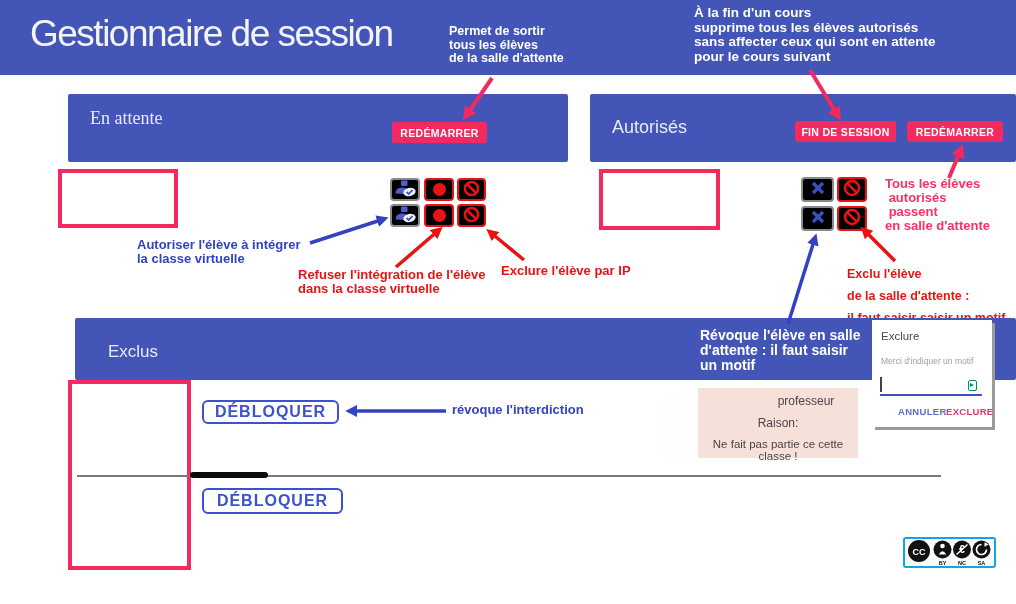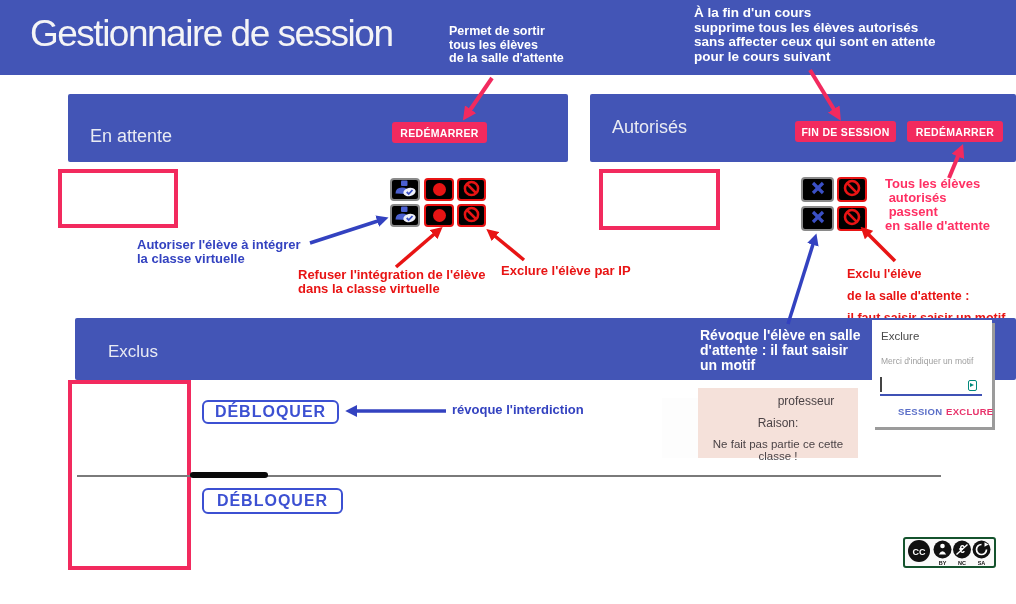--- a/index.html
+++ b/index.html
@@ -59,21 +59,21 @@
   .paste-icon::after{content:"";position:absolute;left:1px;top:1.5px;width:0;height:0;
               border-left:4px solid var(--teal);border-top:2.5px solid transparent;border-bottom:2.5px solid transparent;}
   .dialog-underline{position:absolute;left:8px;top:74px;width:102px;height:2px;background:#3f51b5;}
   .dialog-btn{position:absolute;top:86px;background:none;border:none;padding:0;font-family:inherit;
               font-weight:bold;font-size:9.5px;letter-spacing:.3px;cursor:pointer;}
   .dialog-btn.cancel{left:26px;color:var(--dialog-cancel);}
   .dialog-btn.confirm{left:74px;color:var(--dialog-confirm);}
 
   
   .cc-badge{position:absolute;left:903px;top:537px;width:93px;height:31px;background:#fafafa;
-            border:2px solid #14532d;border-radius:3px;box-sizing:border-box;}
+            border:2px solid #0ea5e9;border-radius:3px;box-sizing:border-box;}
 
   
   #arrows{position:absolute;left:0;top:0;width:1016px;height:604px;pointer-events:none;z-index:50;}
   #arrows .pink{stroke:var(--pink);stroke-width:4;}
   #arrows .red{stroke:var(--red);stroke-width:3.5;}
   #arrows .blue{stroke:var(--blue-note);stroke-width:3.5;}
   #mpink path{fill:var(--pink);} #mred path{fill:var(--red);} #mblue path{fill:var(--blue-note);}
 </style>
 </head>
 <body>
@@ -85,21 +85,21 @@
     <div class="note white" style="left:449px;top:25px;font-size:12.5px;line-height:13.5px;">Permet de sortir
 tous les élèves
 de la salle d'attente</div>
     <div class="note white" style="left:694px;top:6px;font-size:13.5px;line-height:14.5px;">À la fin d'un cours
 supprime tous les élèves autorisés
 sans affecter ceux qui sont en attente
 pour le cours suivant</div>
   </div>
 
   <div class="panel" style="left:68px;top:94px;width:500px;height:68px;">
-    <div class="panel-label" style="left:22px;top:32px;">En attente</div>
+    <div class="panel-label" style="left:22px;top:14px;font-family:Liberation Serif, serif;">En attente</div>
     <button class="pill-btn" style="left:324px;top:28px;width:95px;height:21px;">REDÉMARRER</button>
   </div>
 
   <div class="panel" style="left:590px;top:94px;width:426px;height:68px;">
     <div class="panel-label" style="left:22px;top:23px;">Autorisés</div>
     <button class="pill-btn" style="left:205px;top:27px;width:101px;height:21px;">FIN DE SESSION</button>
     <button class="pill-btn" style="left:317px;top:27px;width:96px;height:21px;">REDÉMARRER</button>
   </div>
 
   <div class="redacted" style="left:58px;top:169px;width:120px;height:59px;"></div>
@@ -218,21 +218,21 @@
     <div class="l3">Ne fait pas partie ce cette classe !</div>
   </div>
 
   <div class="dialog">
     <div class="dialog-title">Exclure</div>
     <div class="dialog-hint">Merci d'indiquer un motif</div>
     <input class="dialog-input" type="text" value="" style="">
     <div class="caret"></div>
     <span class="paste-icon"></span>
     <div class="dialog-underline"></div>
-    <button class="dialog-btn cancel">SESSION</button>
+    <button class="dialog-btn cancel">ANNULER</button>
     <button class="dialog-btn confirm">EXCLURE</button>
   </div>
 
   <div class="cc-badge">
     <svg width="89" height="27" viewBox="0 0 89 27">
       <circle cx="14" cy="12" r="11" fill="#111"></circle>
       <text x="14" y="15.5" font-size="9" font-weight="bold" fill="#fff" text-anchor="middle" font-family="Liberation Sans, sans-serif">CC</text>
       <circle cx="37.5" cy="10.5" r="9" fill="#111"></circle>
       <circle cx="37.5" cy="7" r="2.3" fill="#fff"></circle>
       <path d="M33.8,15.5 q3.7,-6.5 7.4,0 z" fill="#fff"></path>

